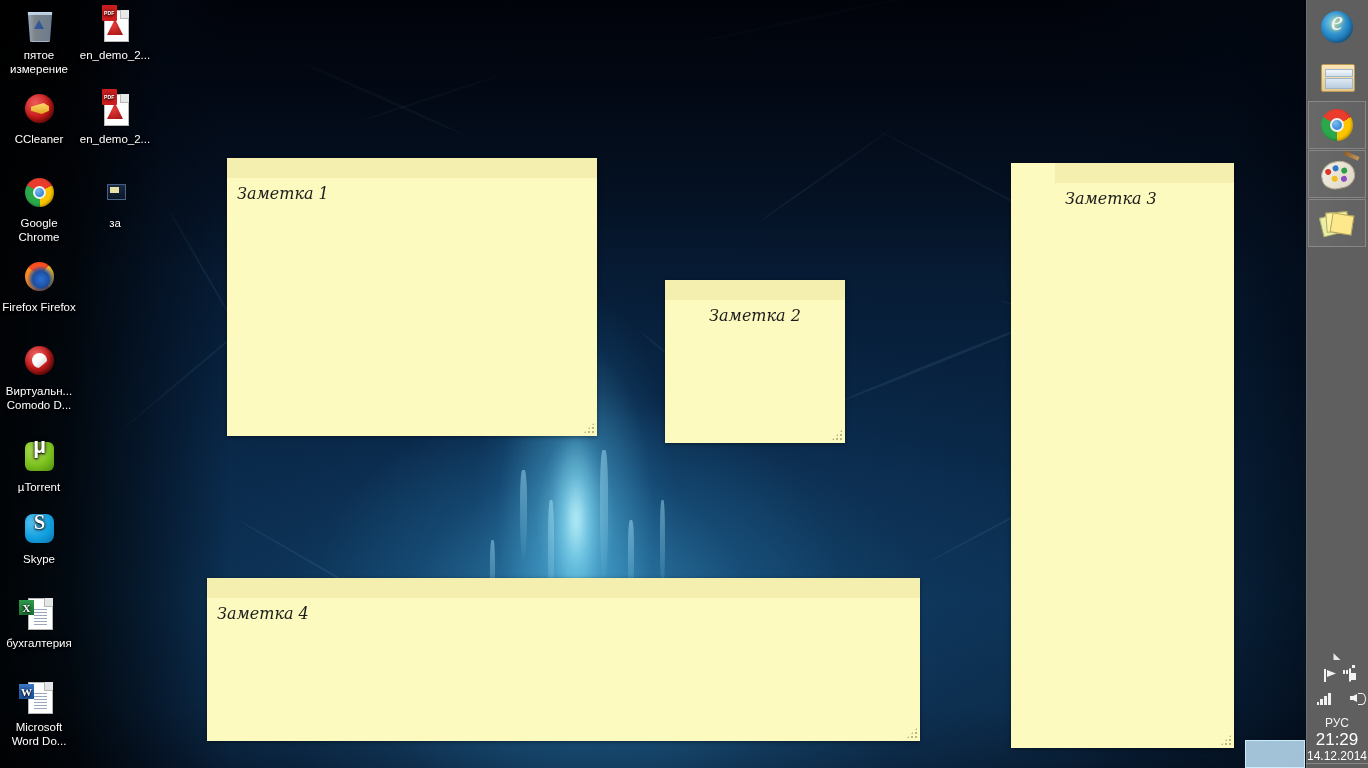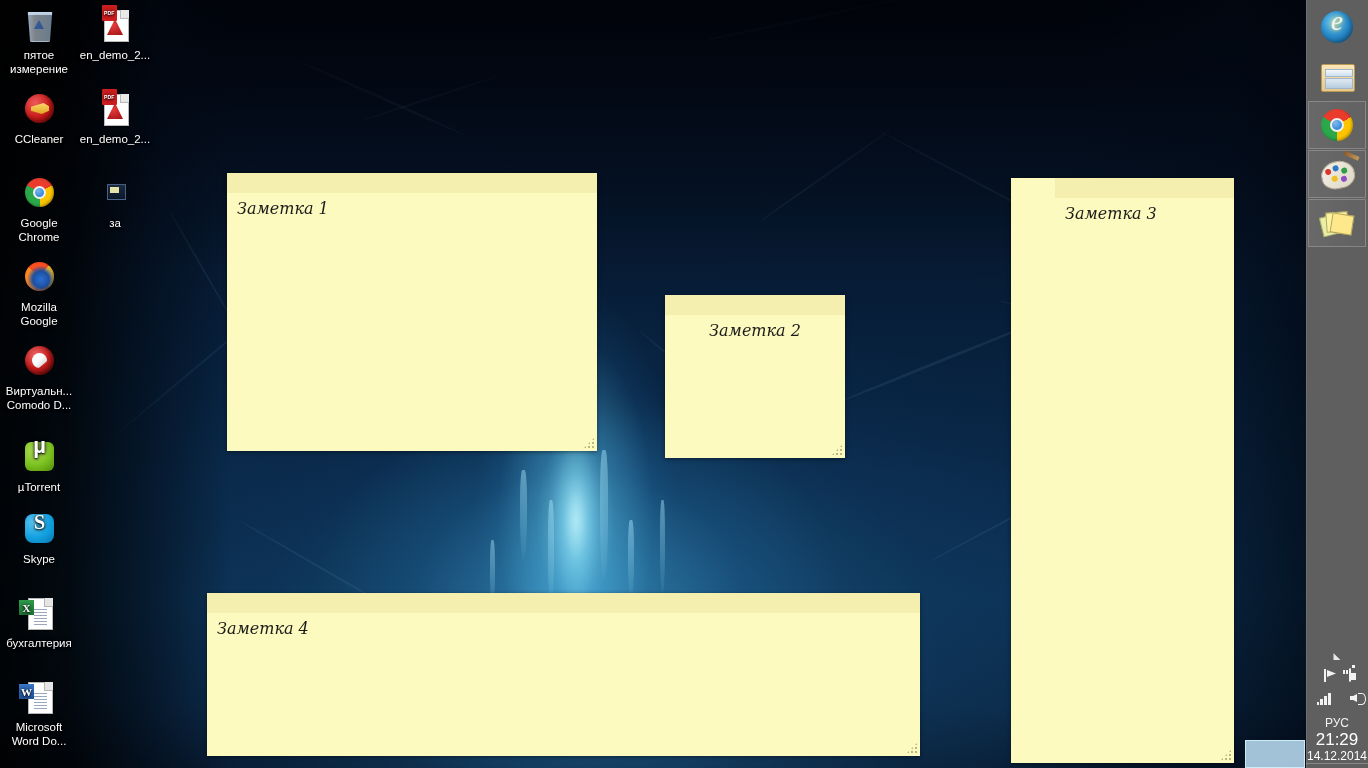--- a/index.html
+++ b/index.html
@@ -239,21 +239,20 @@
     background: #e7e3a8;
   }
 
   
   .note {
     position: absolute;
     background: #fcfabf;
     box-shadow: 0 1px 4px rgba(0,0,0,0.45);
     overflow: hidden;
     cursor: default;
-    margin-top: 15px;
   }
   .note-head {
     height: 20px;
     background: #f4efae;
   }
   .note-body {
     padding: 6px 10px 0 10px;
     color: #1c1c1c;
     font-family: "DejaVu Serif", "Liberation Serif", serif;
     font-style: italic;
@@ -524,21 +523,21 @@
     </div>
     <span class="lbl">за</span>
   </div>
 
   <div class="desk-icon" style="left:1px;top:256px;">
     <div class="glyph">
       <div class="ico-box">
           <div class="ico-ff"></div>
         </div>
     </div>
-    <span class="lbl">Mozilla Google</span>
+    <span class="lbl">Firefox Firefox</span>
   </div>
 
   <div class="desk-icon" style="left:1px;top:340px;">
     <div class="glyph">
       <div class="ico-box">
           <div class="ico-comodo"></div>
         </div>
     </div>
     <span class="lbl">Виртуальн... Comodo D...</span>
   </div>

